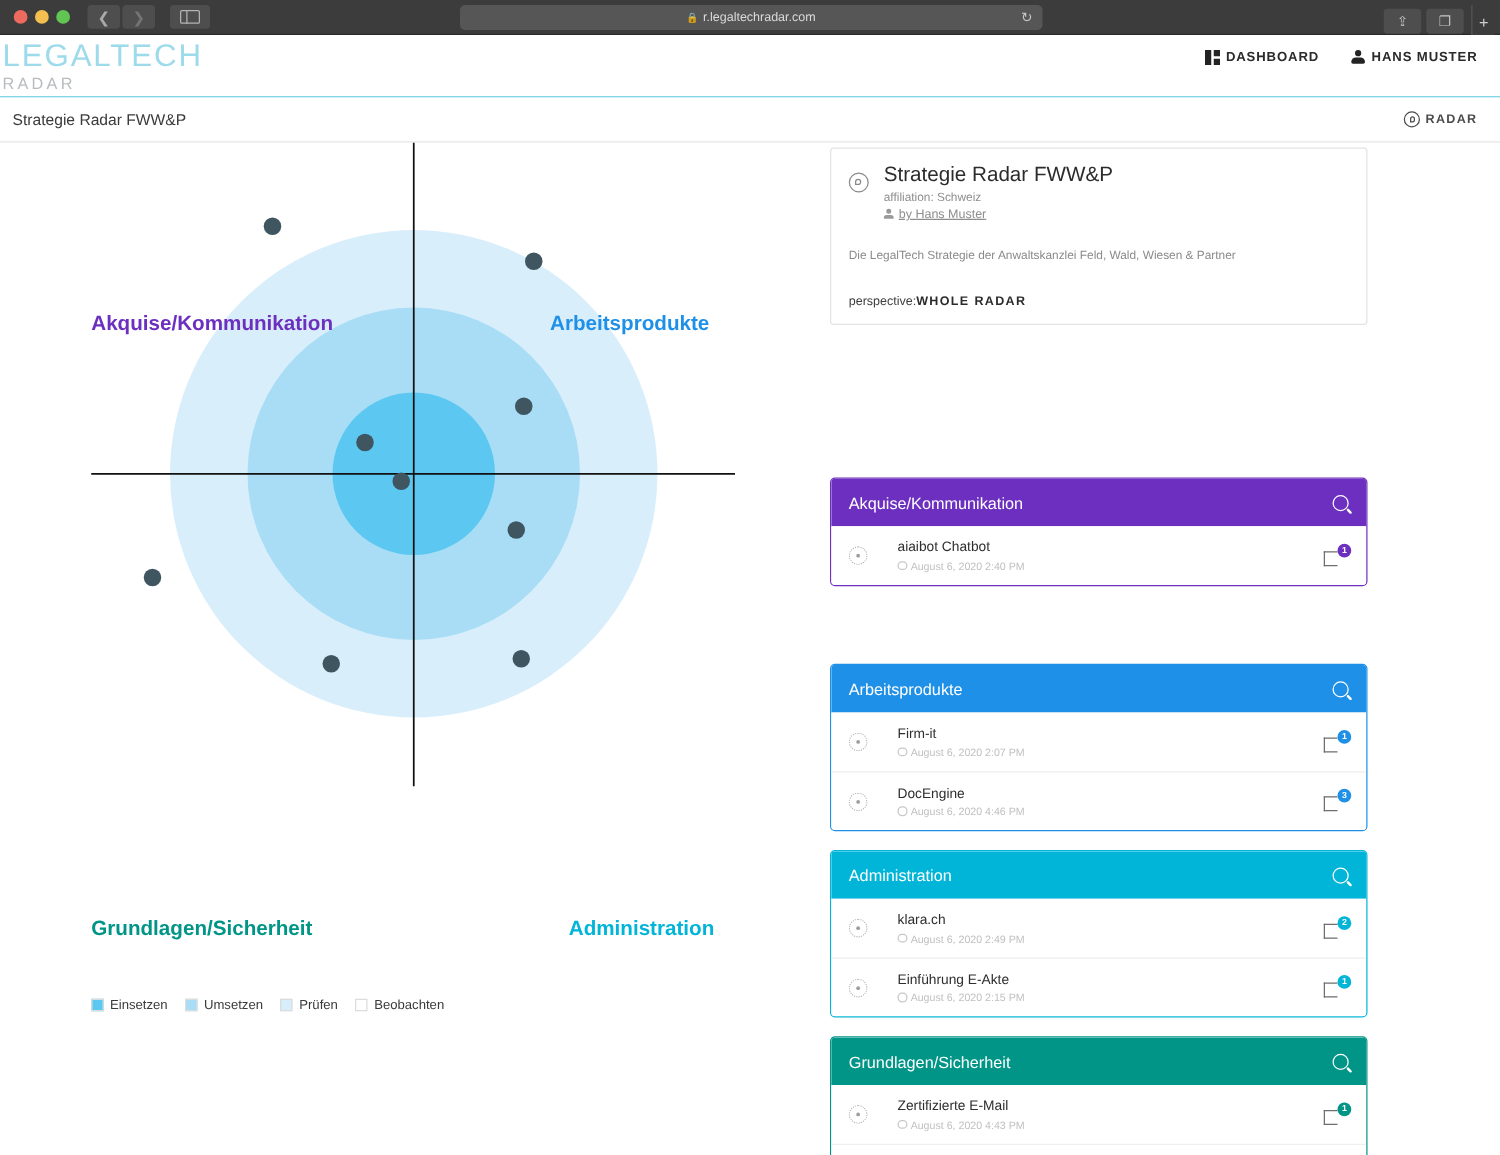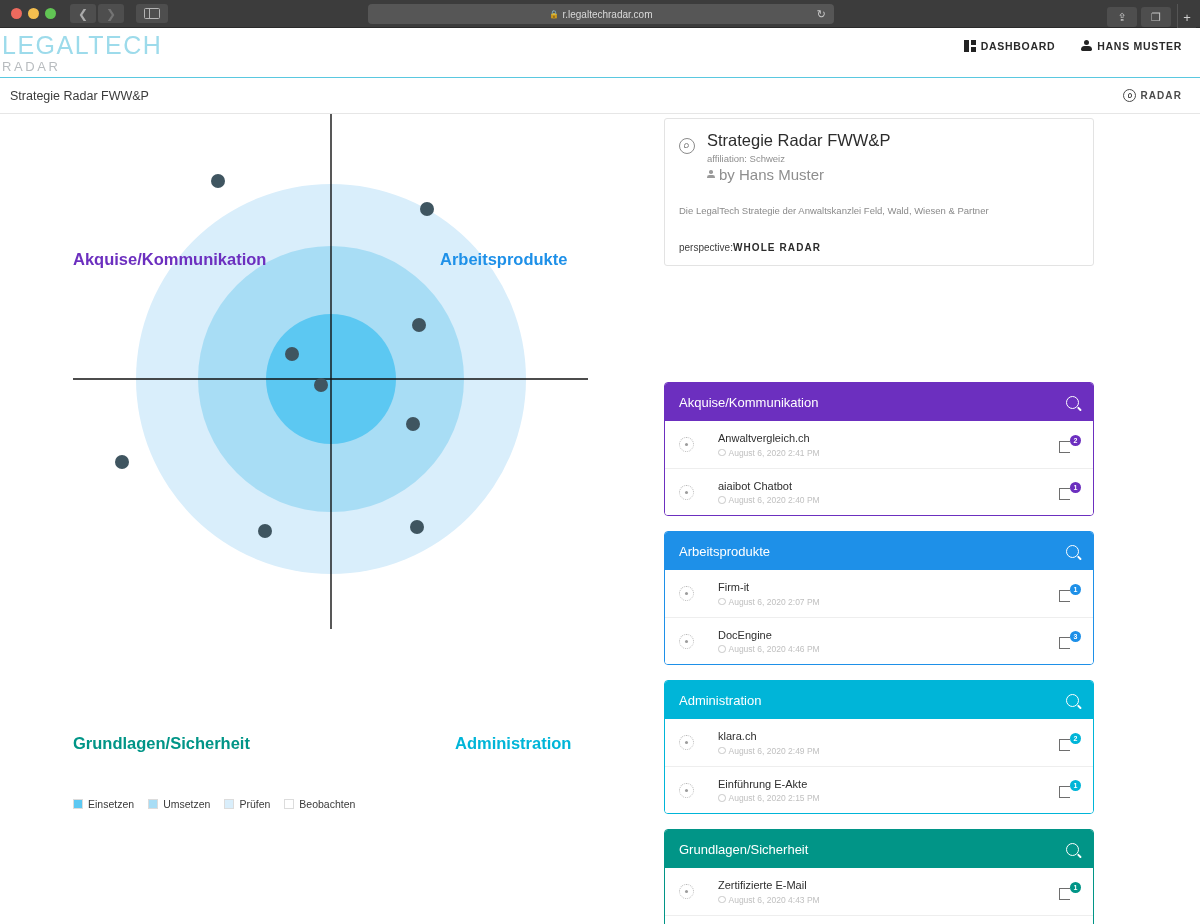--- a/index.html
+++ b/index.html
@@ -141,21 +141,21 @@
   .info-glyph{
     width:16px;height:16px;border:1.5px solid #8b8b8b;border-radius:50%;
     position:relative;box-sizing:border-box;flex:0 0 auto;margin-top:7px;
   }
   .info-glyph:after{
     content:"";position:absolute;left:3.8px;top:3.8px;width:5.4px;height:5.4px;
     border:1.4px solid #8b8b8b;border-radius:50% 50% 50% 0;box-sizing:border-box;
   }
   .info-title{font-size:16.5px;color:#2c2c2c;line-height:1.15;}
   .info-sub{font-size:9.5px;color:#8e8e8e;margin-top:3px;}
-  .info-by{font-size:15px;color:#8e8e8e;margin-top:2px;display:flex;align-items:center;gap:4px;}
+  .info-by{font-size:10px;color:#8e8e8e;margin-top:2px;display:flex;align-items:center;gap:4px;text-decoration:underline;}
   .mini-person{width:8px;height:9px;position:relative;flex:0 0 auto;}
   .mini-person:before{content:"";position:absolute;left:2.2px;top:0;width:3.6px;height:3.6px;border-radius:50%;background:#9a9a9a;}
   .mini-person:after{content:"";position:absolute;left:0;bottom:0.5px;width:8px;height:3.6px;border-radius:4px 4px 1px 1px;background:#9a9a9a;}
   .info-desc{font-size:9.5px;color:#8a8a8a;margin-top:22px;}
   .info-persp{
     margin-top:26px;display:flex;align-items:baseline;
     font-size:10px;color:#3d3d3d;
   }
   .persp-val{font-size:10px;font-weight:700;letter-spacing:1.1px;color:#2b2b2b;}
 
@@ -342,34 +342,20 @@
 
     <div id="cards">
         <div class="catcard" style="top: 268px; border-color: rgb(108, 47, 191);">
           <div class="cat-head" style="background: rgb(108, 47, 191);">
             <span class="ct">Akquise/Kommunikation</span>
             <span class="search-ic"></span>
           </div>
           <div class="row">
             <span class="dotted"></span>
             <div class="rowtext">
-              <div class="rowtitle">Anwaltvergleich.ch</div>
-              <div class="rowdate">
-                <span class="clock"></span>
-                <span>August 6, 2020 2:41 PM</span>
-              </div>
-            </div>
-            <div class="flagwrap">
-              <span class="fl"></span>
-              <span class="badge" style="background: rgb(108, 47, 191);">2</span>
-            </div>
-          </div>
-          <div class="row">
-            <span class="dotted"></span>
-            <div class="rowtext">
               <div class="rowtitle">aiaibot Chatbot</div>
               <div class="rowdate">
                 <span class="clock"></span>
                 <span>August 6, 2020 2:40 PM</span>
               </div>
             </div>
             <div class="flagwrap">
               <span class="fl"></span>
               <span class="badge" style="background: rgb(108, 47, 191);">1</span>
             </div>

